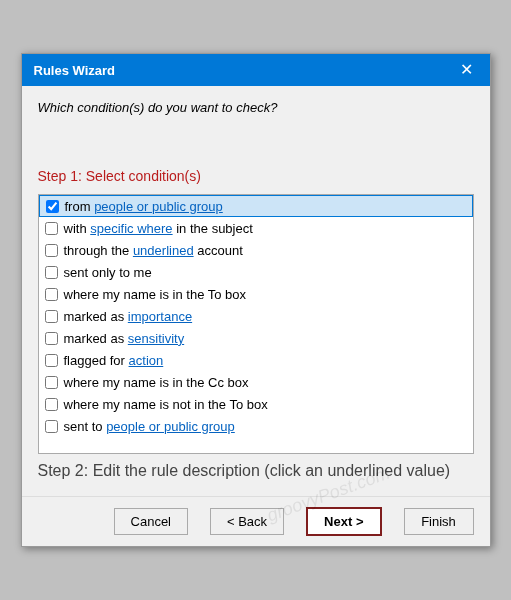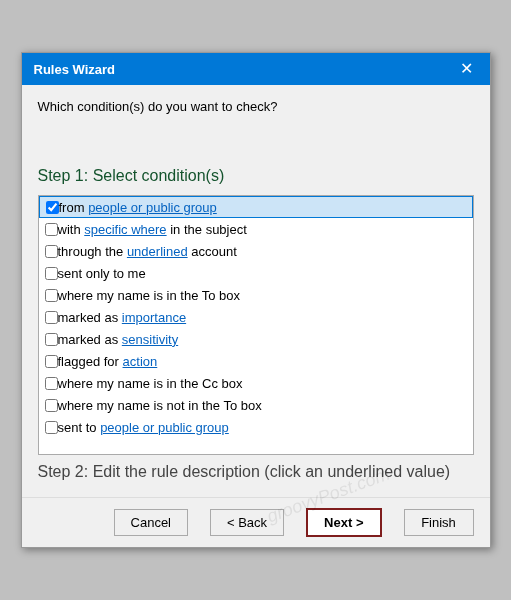--- a/index.html
+++ b/index.html
@@ -44,38 +44,40 @@
     .dialog-body {
       padding: 14px 16px 10px 16px;
       display: flex;
       flex-direction: column;
       gap: 8px;
     }
     .question {
       font-size: 13px;
       font-weight: 400;
       margin-bottom: 2px;
+      font-style: italic;
     }
     .step-label {
-      font-size: 16px;
-      color: #14532d;
+      font-size: 14px;
+      color: #b91c1c;
       margin-bottom: 2px;
       margin-top: 43px;
     }
     .conditions-box {
       border: 1px solid #aaa;
       background: white;
       height: 260px;
       overflow-y: scroll;
       overflow-x: hidden;
     }
     .condition-item {
       display: flex;
       align-items: center;
       padding: 2px 6px;
+      gap: 6px;
       cursor: pointer;
       font-size: 13px;
       min-height: 22px;
     }
     .condition-item.selected {
       background: #cce4f7;
       border: 1px solid #0078d7;
     }
     .condition-item input[type="checkbox"] {
       margin: 0;

